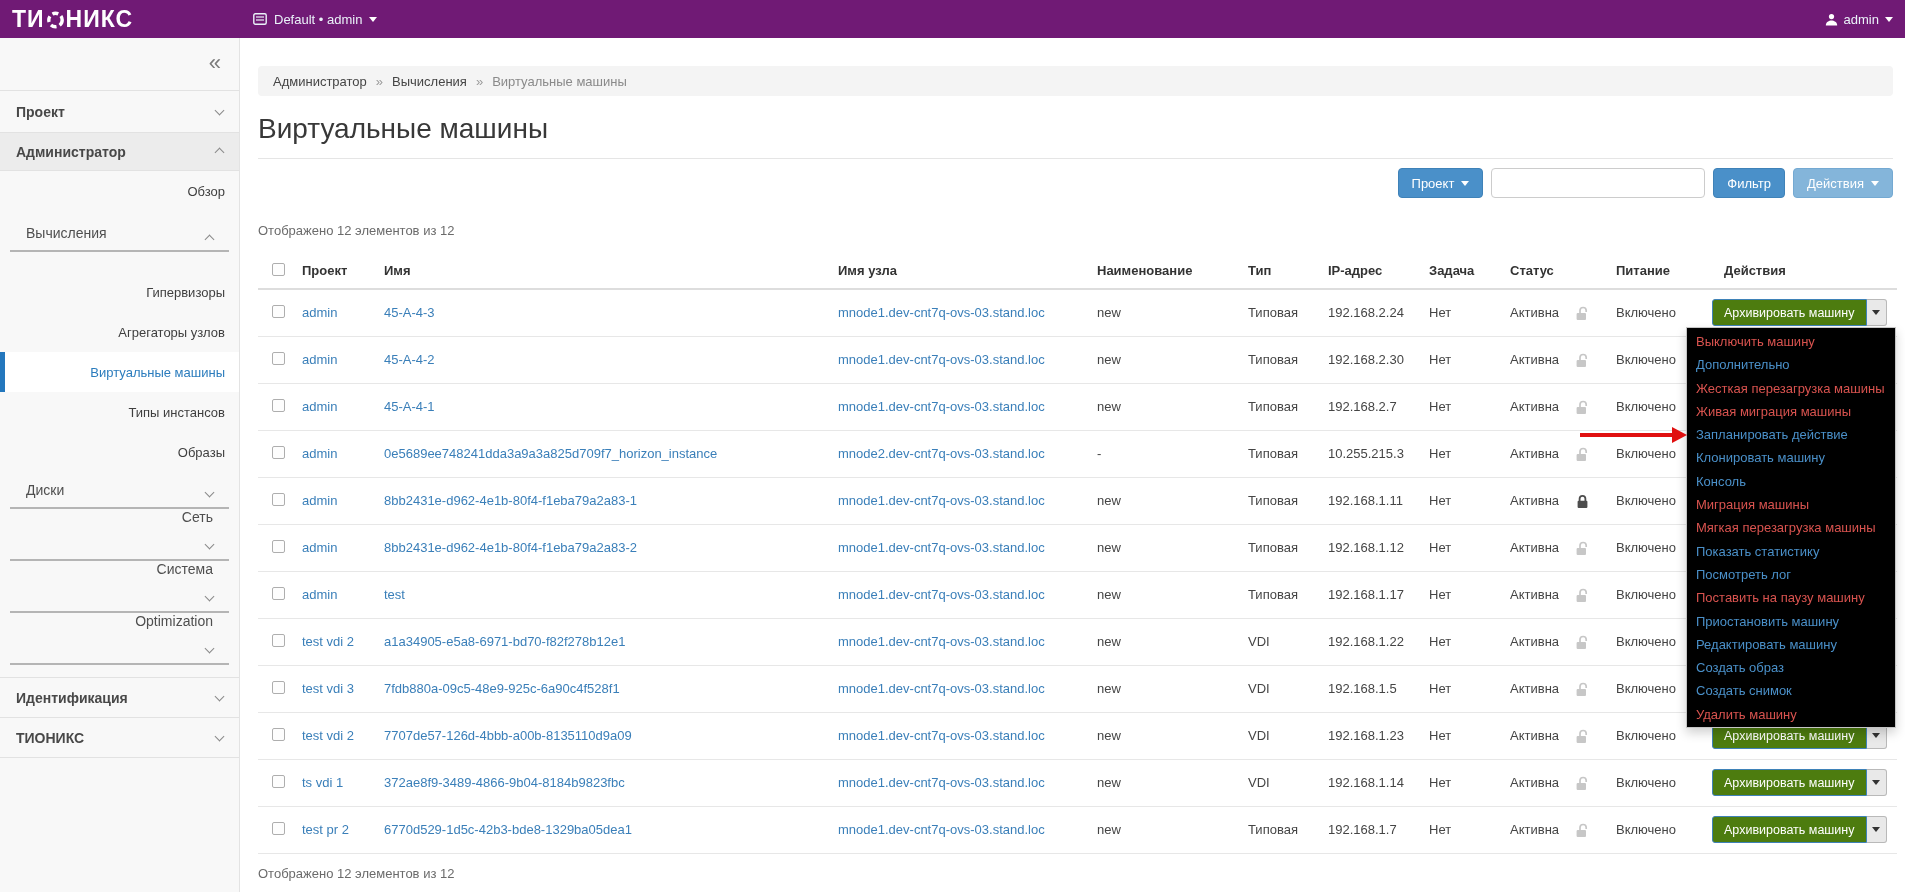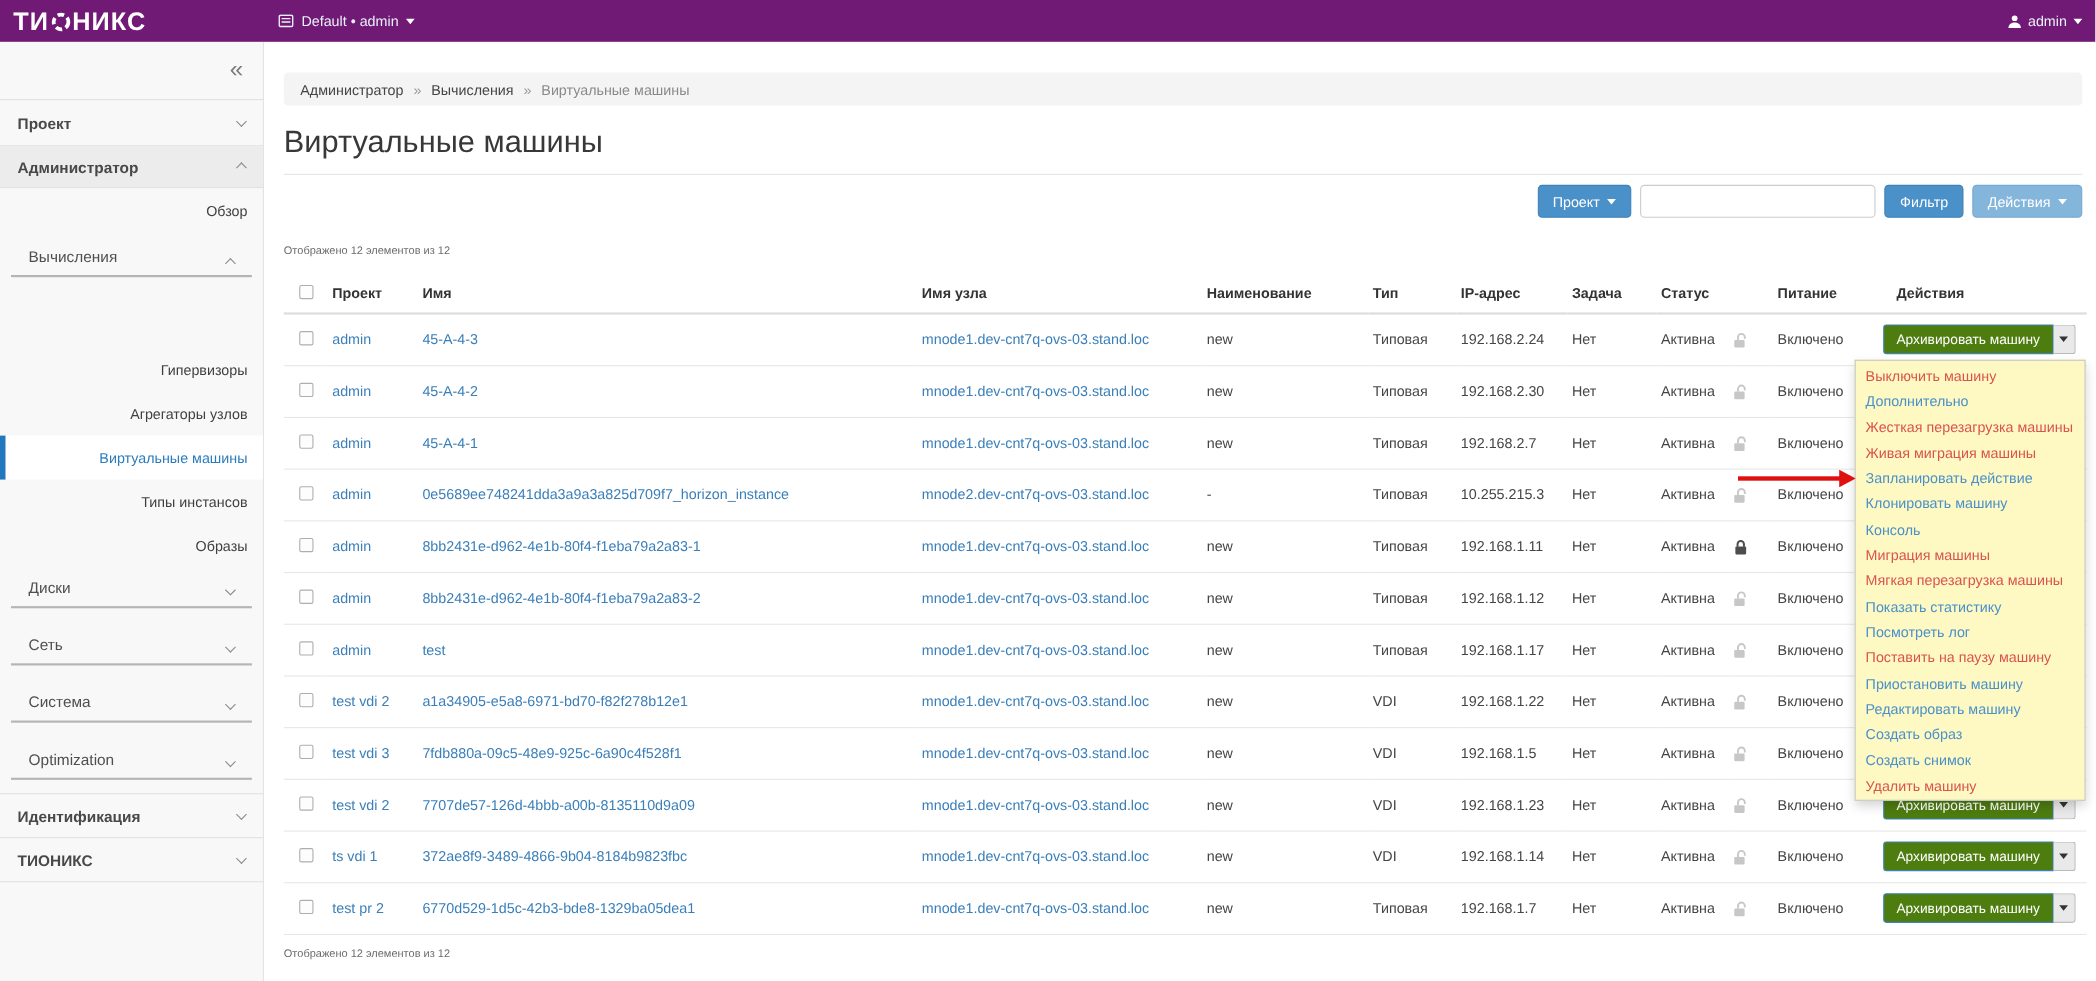--- a/index.html
+++ b/index.html
@@ -26,27 +26,27 @@
     border-right:1px solid #e3e3e3; z-index:5; font-size:14px; color:#4a4a4a; }
   .collapse-row { height:52px; position:relative; }
   .collapse-row span { position:absolute; right:18px; top:12px; font-size:22px; color:#7b7b7b; cursor:pointer; }
   .nav-top { height:43px; display:flex; align-items:center; justify-content:space-between;
     padding:0 16px; border-top:1px solid #e2e2e2; font-weight:600; color:#484848; cursor:pointer; }
   .nav-top.dash-active { height:37px; background:#ececec; }
   .nav-top.bb { border-bottom:1px solid #e2e2e2; }
   .nav-link { height:42px; display:flex; align-items:center; justify-content:flex-end;
     padding-right:14px; color:#3f3f3f; font-size:13px; cursor:pointer; }
   .sublist .nav-link { height:40px; }
-  .sublist { padding-top:20px;margin-top:44px; }
+  .sublist { padding-top:20px; }
   .nav-link.active { background:#fff; border-left:5px solid #2377bd; color:#2b7cbd; padding-right:14px; }
   .nav-group { display:flex; align-items:flex-end; justify-content:space-between;
     padding:0 16px 9px 16px; margin:0 10px; border-bottom:2px solid #b5b5b5; color:#4f4f4f; cursor:pointer; }
   .nav-group.open { height:40px; }
   .nav-group.h37 { height:37px; }
-  .nav-group.h52 { height:52px; }
+  .nav-group.h52 { height:52px;flex-direction:column; }
   .gap12 { height:12px; }
   .nav-top.h40 { height:40px;gap:44px; }
   .nav-top.h41 { height:41px; border-bottom:1px solid #e2e2e2; }
   .chev { width:7px; height:7px; border-right:1.6px solid #8a8a8a; border-bottom:1.6px solid #8a8a8a;
     display:inline-block; margin-bottom:2px; }
   .chev.down { transform:rotate(45deg); }
   .chev.up { transform:rotate(-135deg); margin-bottom:-2px; }
 
   
   .main { position:absolute; left:240px; top:38px; width:1665px; height:854px; padding:28px 12px 0 18px; }
@@ -57,21 +57,21 @@
   .breadcrumb .bc-current { color:#8a8a8a; }
   .page-title { margin-top:17px; font-size:28px; font-weight:400; color:#383838; }
   .title-hr { margin-top:13px; border:none; border-top:1px solid #e5e5e5; }
   .toolbar { margin-top:9px; display:flex; justify-content:flex-end; gap:8px; height:30px; }
   .btn { height:30px; border-radius:4px; font-size:13px; color:#fff; display:inline-flex;
     align-items:center; gap:7px; padding:0 13px; cursor:pointer; font-family:inherit; }
   .btn-primary { background:#4a90c9; border:1px solid #3f82b8; }
   .btn-light { background:#84b5da; border:1px solid #74a9d2; }
   .search-input { width:214px; height:30px; border:1px solid #ccc; border-radius:4px; padding:0 8px;
     font-size:13px; font-family:inherit; }
-  .summary { margin-top:25px; font-size:10px; color:#6b6b6b; }
+  .summary { margin-top:25px; font-size:13px; color:#6b6b6b; }
   .summary.bottom { margin-top:12px; }
 
   
   table.vm { margin-top:15px; width:1639px; border-collapse:collapse; table-layout:fixed; font-size:13px; }
   table.vm th { height:36px; text-align:left; color:#333; font-weight:700; padding:0 4px;
     border-bottom:2px solid #ddd; cursor:pointer; }
   table.vm td { height:47px; padding:0 4px; color:#454545; border-bottom:1px solid #e7e7e7;
     white-space:nowrap; overflow:hidden; }
   table.vm .c-cb { padding-left:14px; }
   table.vm th.c-act { padding-left:20px; }
@@ -79,21 +79,21 @@
   .cb { width:13px; height:13px; border:1px solid #aeaeae; border-radius:2px; background:#fdfdfd;
     display:inline-block; cursor:pointer; }
   .lock svg { vertical-align:middle; }
   .splitbtn { display:inline-flex; margin-left:4px; }
   .btn-main { height:27px; background:#4d7c0f; border:1px solid #3f82b8; color:#fff; font-size:12.5px;
     padding:0 11px; border-radius:3px 0 0 3px; cursor:pointer; font-family:inherit; white-space:nowrap; }
   .btn-caret { height:27px; width:20px; background:#e9e9e9; border:1px solid #b9b9b9; border-left:none;
     border-radius:0 3px 3px 0; cursor:pointer; display:inline-flex; align-items:center; justify-content:center; }
 
   
-  .menu { position:absolute; left:1686px; top:327px; width:210px; height:401px; background:#fef9c3;
+  .menu { position:absolute; left:1686px; top:327px; width:210px; height:401px; background:#000000;
     border:1px solid #c5c5c5; box-shadow:0 5px 10px rgba(0,0,0,.18); z-index:10; padding:2px 0; }
   .menu-item { height:23.3px; line-height:23.3px; padding:0 9px; font-size:13px; white-space:nowrap; cursor:pointer; }
   .menu-item span.red { color:#d9534f; }
   .menu-item span.blue { color:#4a90c9;margin-top:27px; }
 
   
   .arrow-line { position:absolute; left:1580px; top:433px; width:94px; height:4px; z-index:20; }
   .arrow-head { position:absolute; left:1672px; top:427px; width:0; height:0;
     border-top:8px solid transparent; border-bottom:8px solid transparent; z-index:20; }
 </style>

